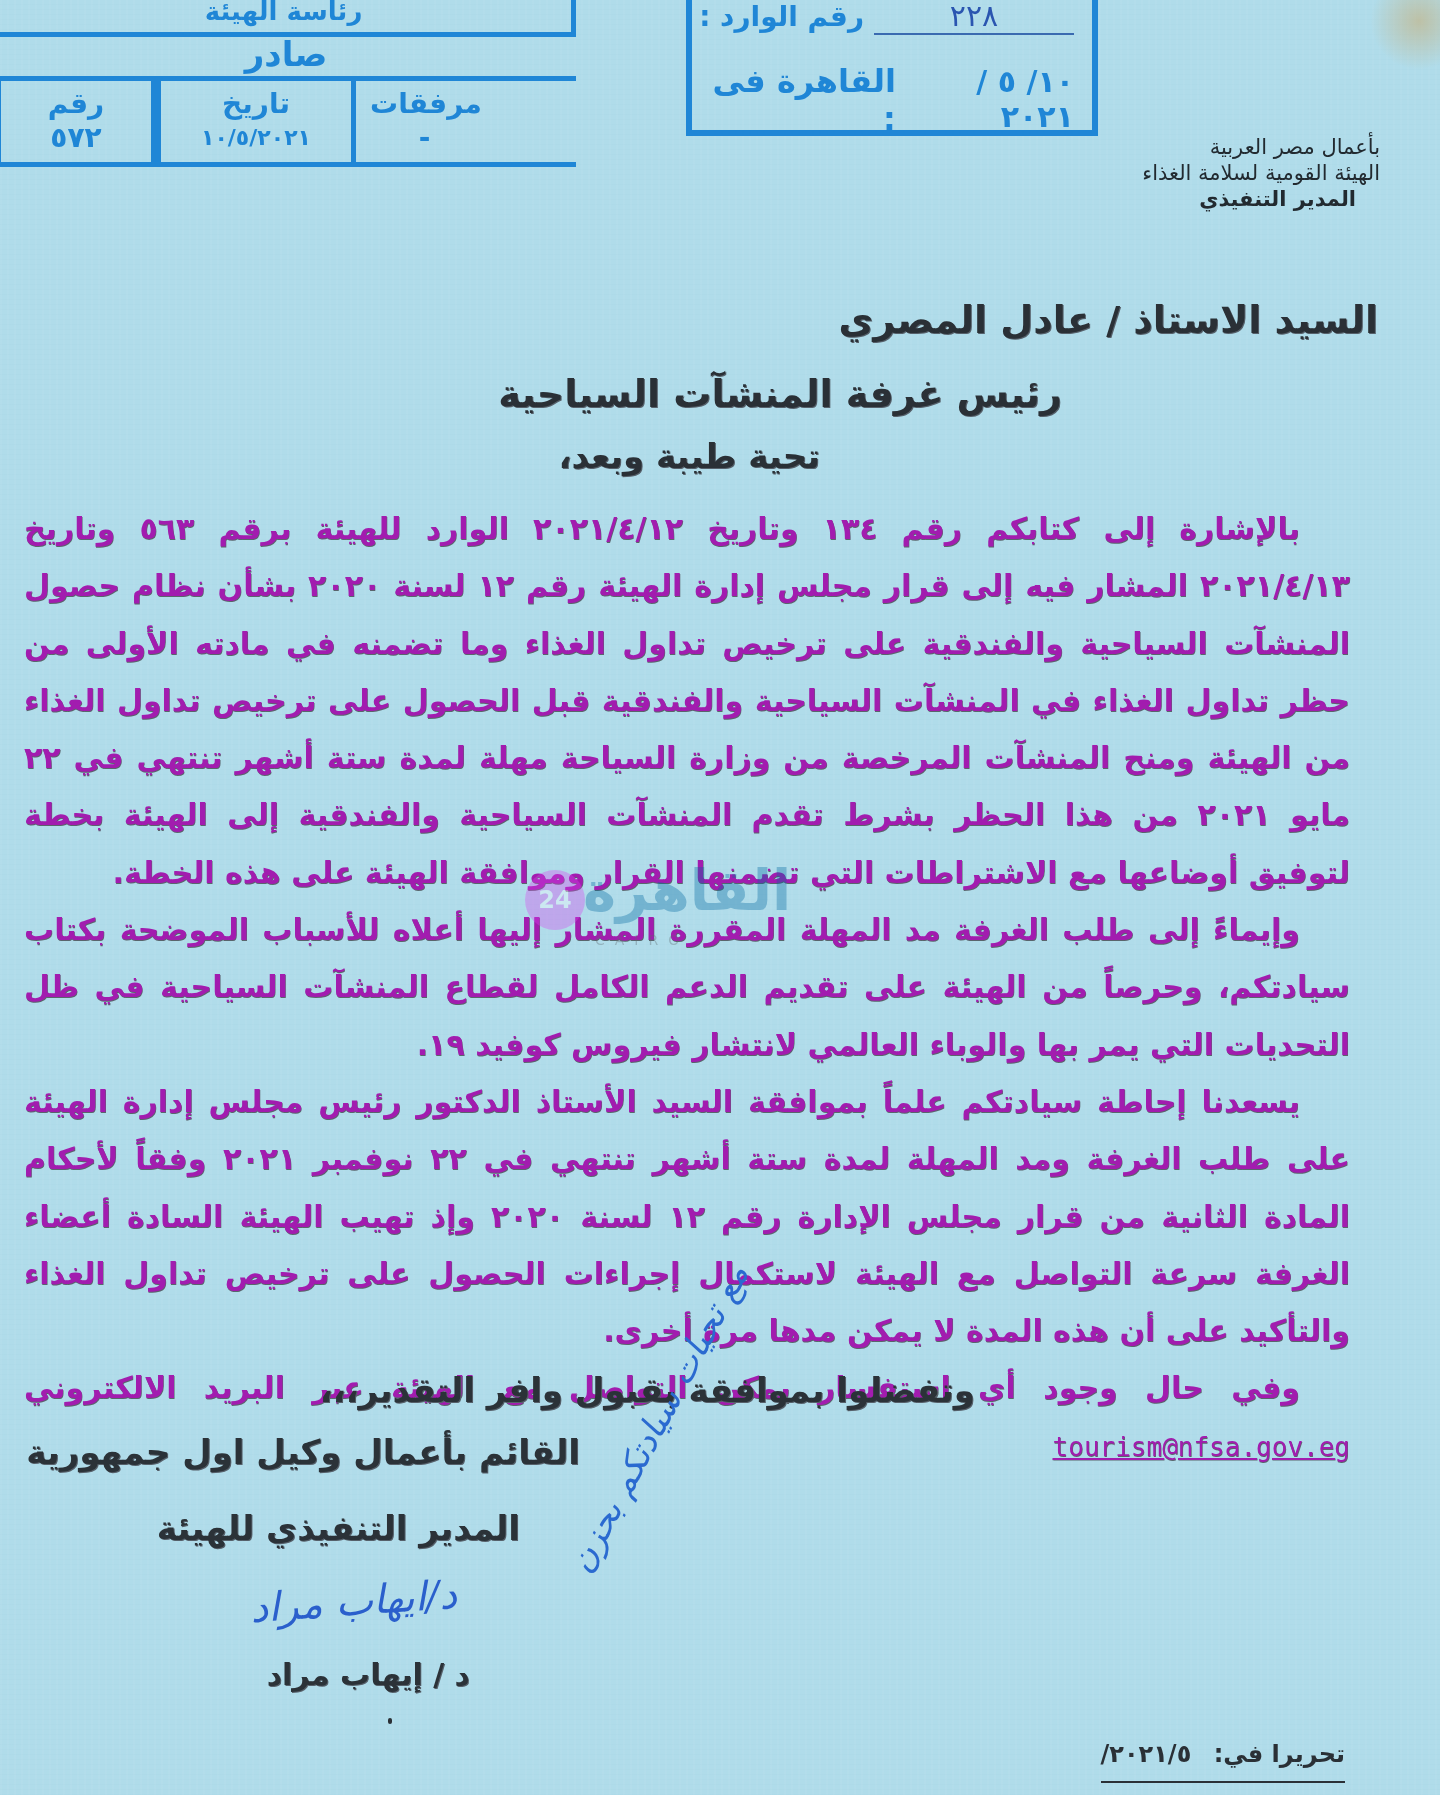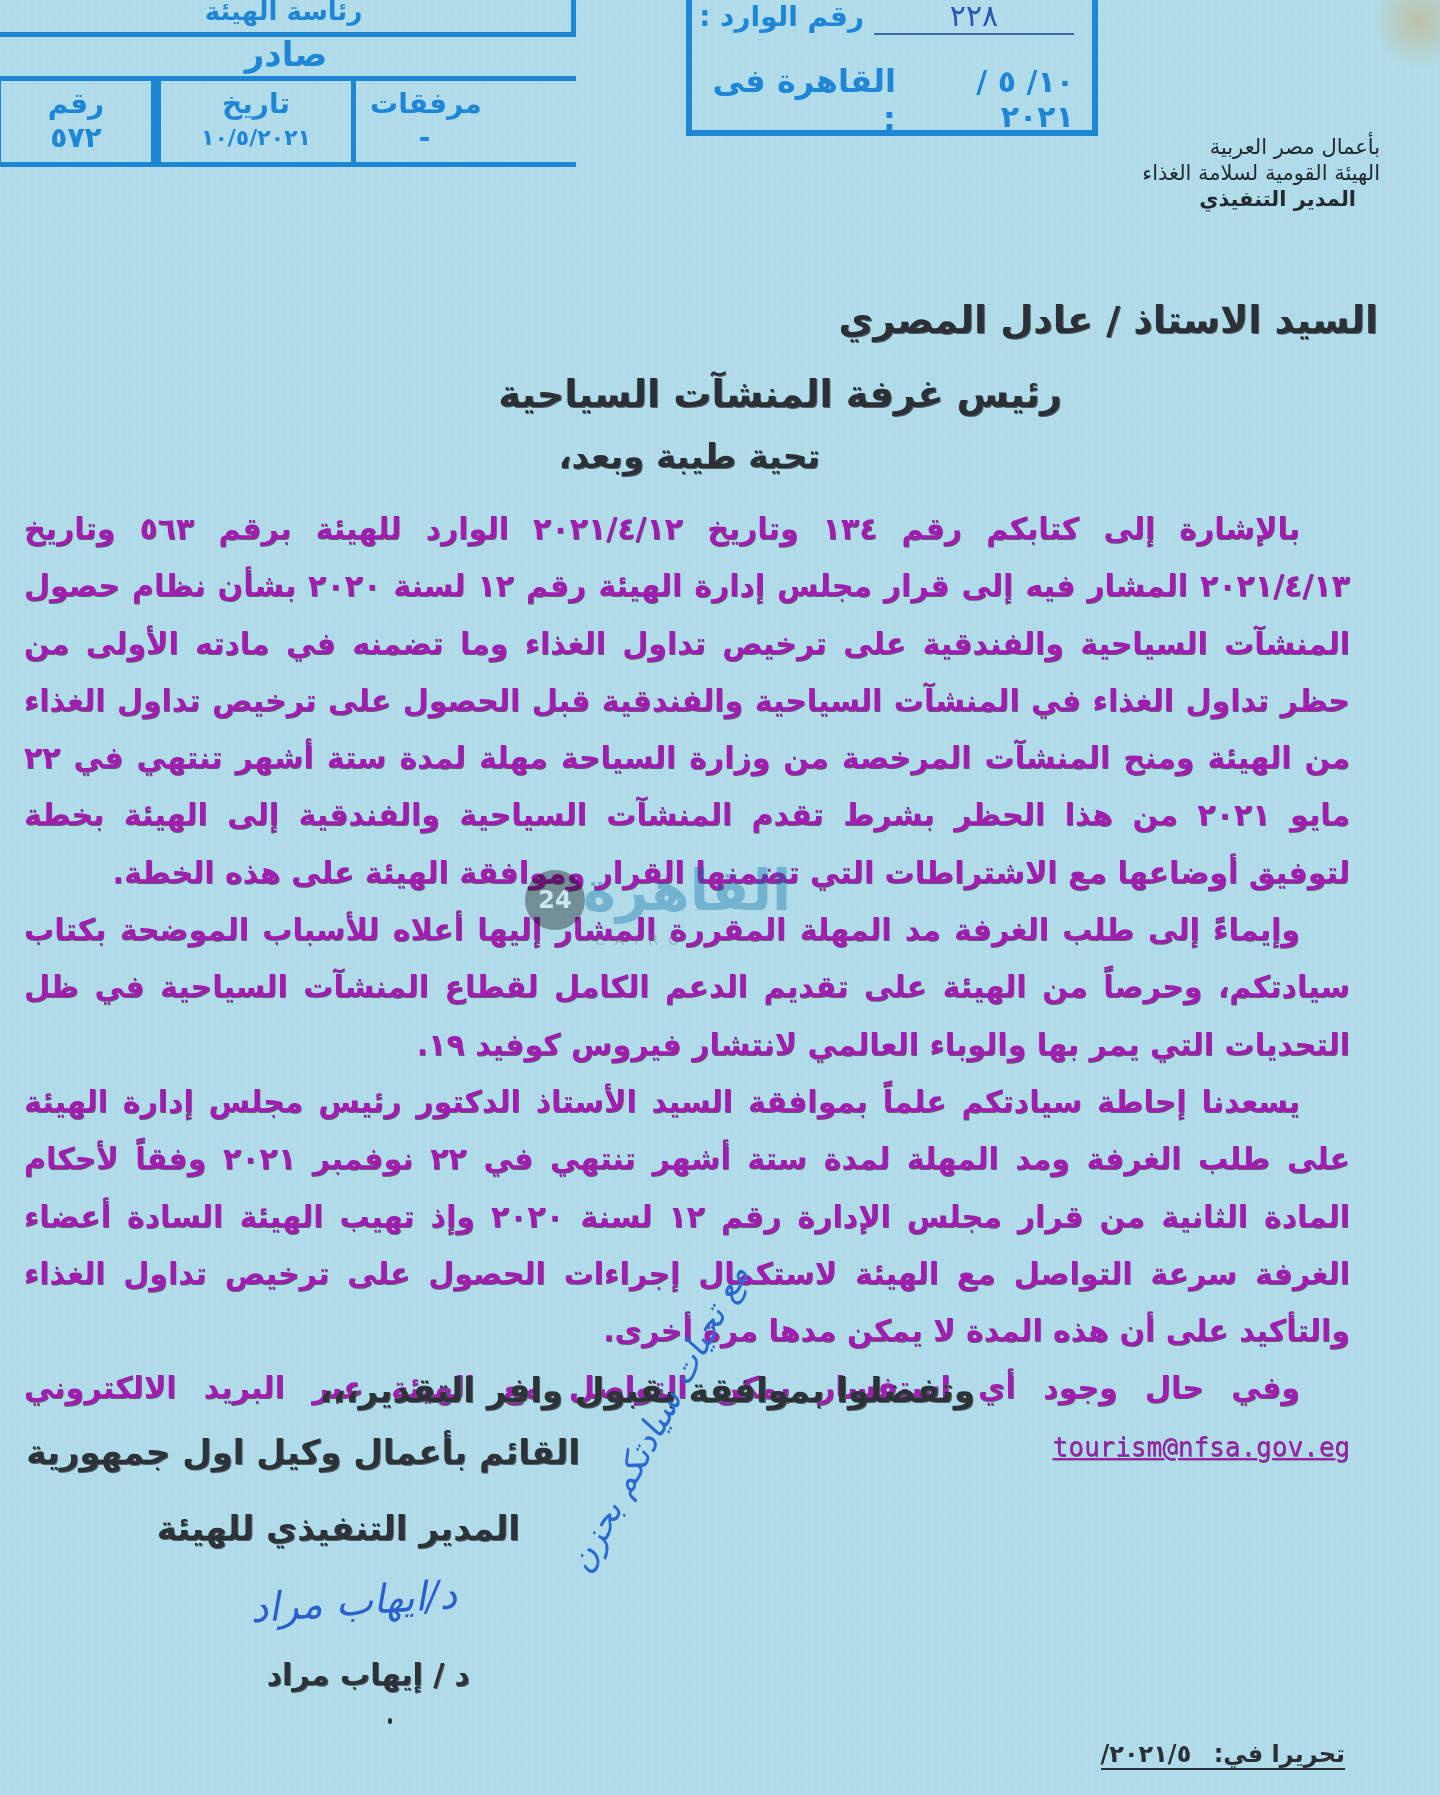--- a/index.html
+++ b/index.html
@@ -162,34 +162,34 @@
       transform: rotate(-62deg);
       transform-origin: left top;
       white-space: nowrap;
     }
 
     .dated {
       position: absolute; right: 95px; top: 1740px;
       font-size: 24px; font-weight: bold;
       color: #2a3036;
       border-bottom: 2px solid #2a3036;
-      padding-bottom: 0;
+      padding-bottom: 13px;
     }
 
     
     .watermark {
       position: absolute; left: 525px; top: 858px;
       width: 200px; height: 110px;
       opacity: 0.35;
       pointer-events: none;
     }
     .watermark .circle {
       position: absolute; left: 0; top: 12px;
       width: 60px; height: 60px; border-radius: 50%;
-      background: #000000;
+      background: #d946ef;
       color: #fff; font-weight: bold; font-size: 24px;
       text-align: center; line-height: 60px;
     }
     .watermark .word {
       position: absolute; left: 58px; top: 0;
       font-size: 56px; font-weight: bold; color: #0369a1;
     }
     .watermark .sub {
       position: absolute; left: 70px; top: 74px;
       font-size: 14px; letter-spacing: 10px; color: #606a70;

